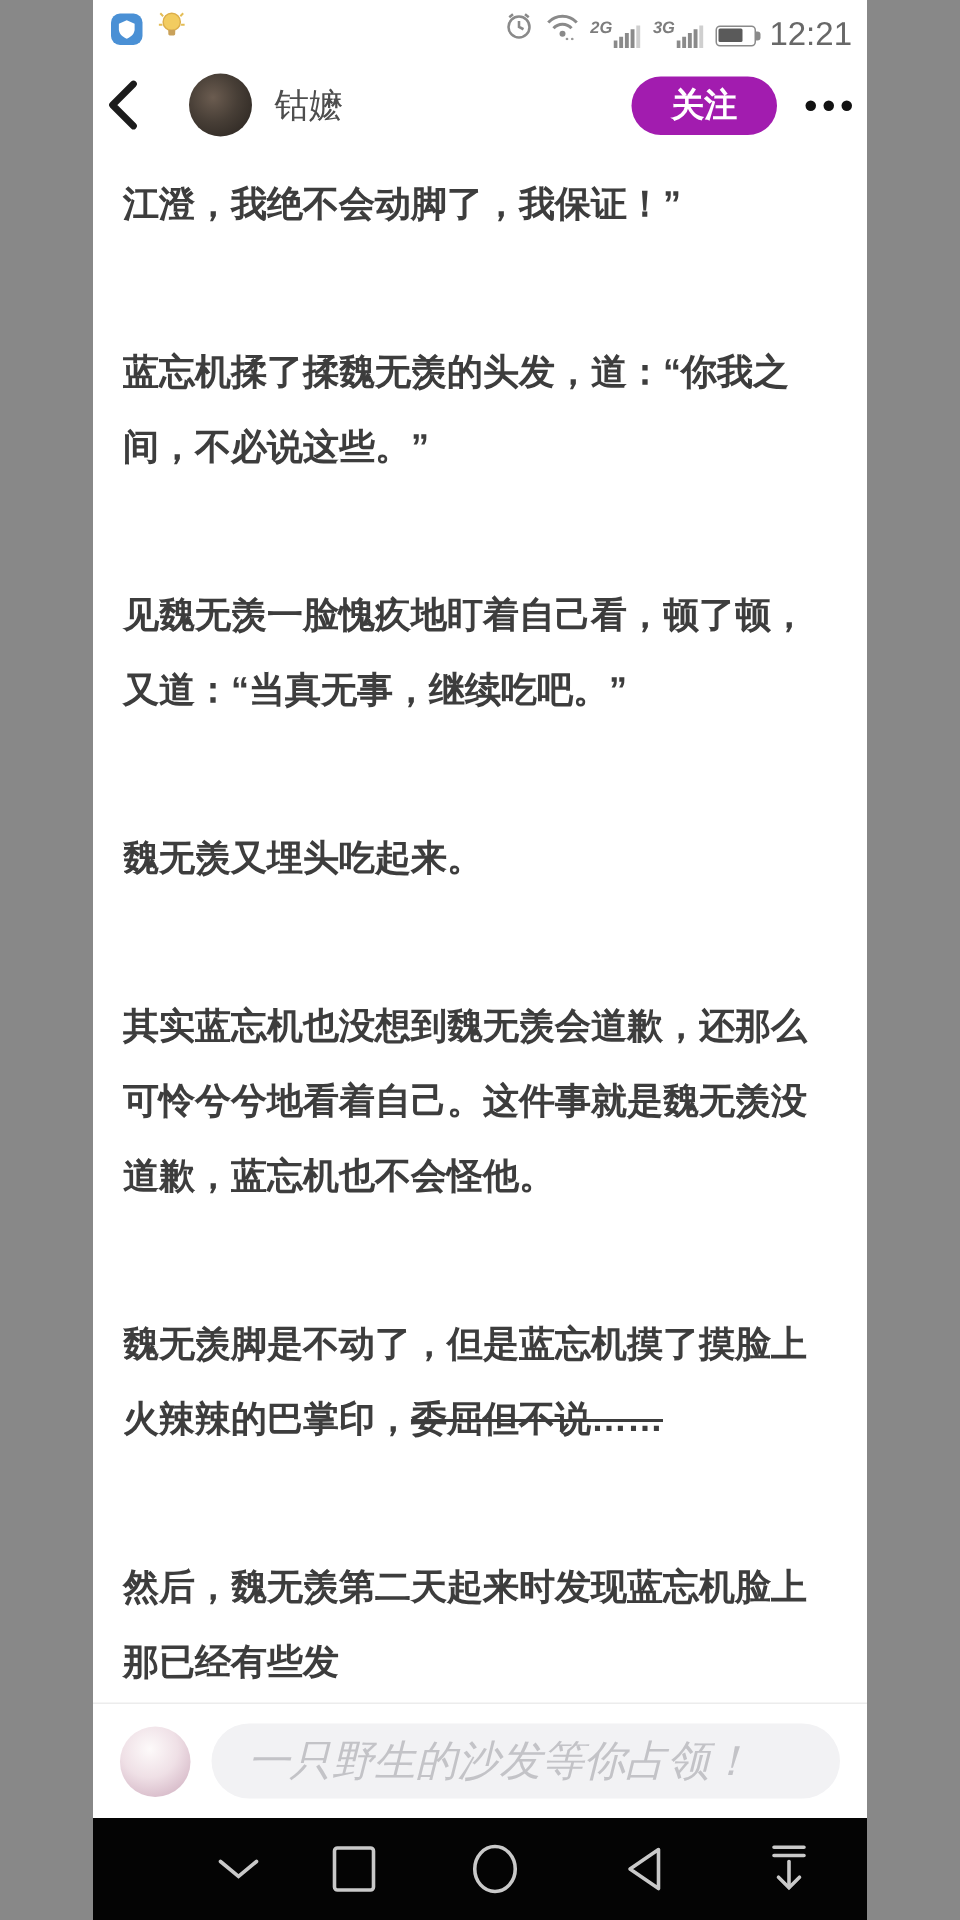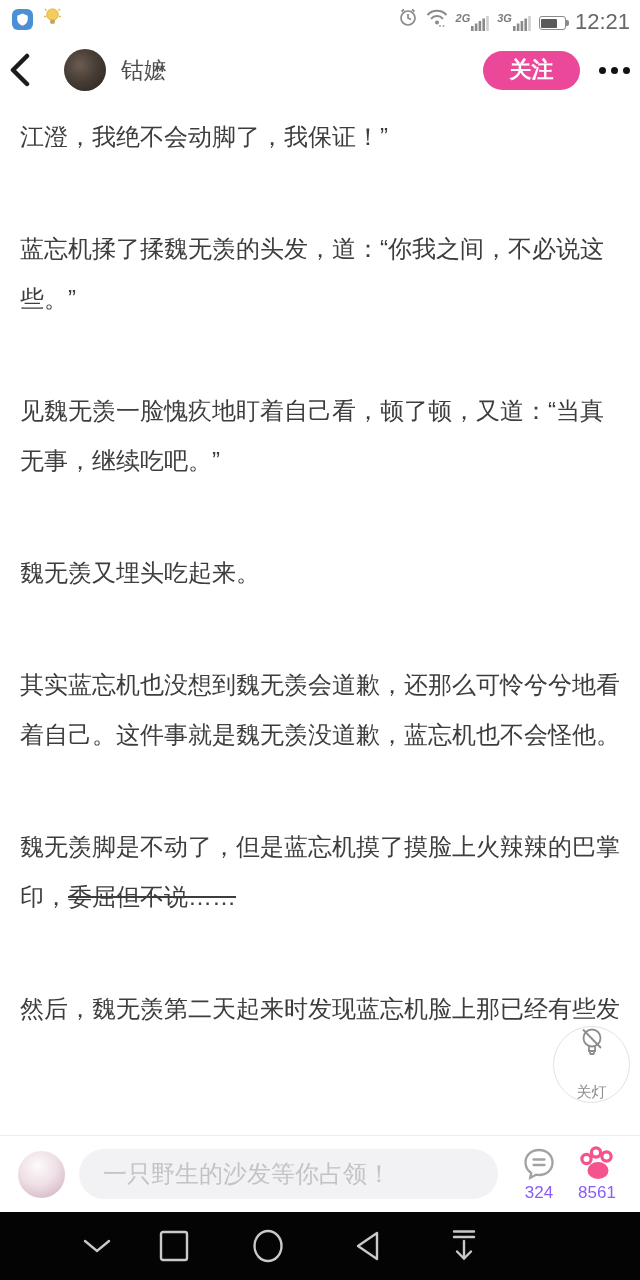--- a/index.html
+++ b/index.html
@@ -1,18 +1,18 @@
 <!DOCTYPE html>
 <html><head>
 <meta charset="utf-8">
 <style>
   * { box-sizing: border-box; margin: 0; padding: 0; }
   html,body { background:#888; }
   .screen {
-    width: 640px; height: 1280px; position: relative; overflow: hidden;
+    width: 516px; height: 1280px; position: relative; overflow: hidden;
     background: #ffffff; margin: 0 auto;
     font-family: "Liberation Sans", "DejaVu Sans", sans-serif;
   }
   
   .status-bar {
     height: 36px; display: flex; align-items: center;
     justify-content: space-between; padding: 2px 10px 0 12px; background: #fff;
   }
   .sb-left { display: flex; align-items: center; gap: 9px; }
   .app-badge {
@@ -38,21 +38,21 @@
     margin-left: auto; min-width: 97px; height: 39px; border: none; border-radius: 20px;
     color: #fff; font-size: 22px; font-weight: bold; padding: 0 24px;
     font-family: inherit; display: flex; align-items: center; justify-content: center;
   }
   .more-btn { margin-left: 17px; display: flex; gap: 5px; padding: 8px 2px; }
   .more-btn i { width: 7px; height: 7px; border-radius: 50%; background: #121212; }
   
   .content { padding: 8px 20px 0 20px; }
   .para {
     font-size: 24px; line-height: 50px; color: #3d3d3d;
-    margin-bottom: 62px; word-break: break-all;
+    margin-bottom: 62px; word-break: break-all; font-weight: bold;
   }
   .strike { text-decoration: line-through; }
   
   .light-toggle {
     position: absolute; left: 553px; top: 1026px; width: 77px; height: 77px;
     border-radius: 50%; background: rgba(255,255,255,0.97); border: 1px solid #e2e2e2;
     display: flex; flex-direction: column; align-items: center; justify-content: space-between;
     gap: 1px; z-index: 5;
   }
   .light-toggle span { font-size: 15px; color: #8d8d8d; }
@@ -62,21 +62,21 @@
     background: #fff; border-top: 1px solid #ececec; display: flex; align-items: center;
     padding: 0 14px 0 18px; z-index: 6;
   }
   .commenter-avatar {
     width: 47px; height: 47px; border-radius: 50%; flex: none;
     background: radial-gradient(circle at 42% 32%, #fdfafa 0%, #efe0e6 45%, #d8bcca 80%, #c3a5b6 100%);
   }
   .comment-input {
     flex: 1; height: 50px; margin: 0 12px 0 14px; border: none; outline: none;
     background: #f2f2f4; border-radius: 25px; padding: 0 24px;
-    font-size: 24px; color: #0f766e; font-family: inherit;
+    font-size: 28px; color: #0f766e; font-family: inherit; font-style: italic;
   }
   .comment-input::placeholder { color: #c3c3c7; }
   .action { width: 58px; flex: none; display: flex; flex-direction: column; align-items: center; }
   .action .count { font-size: 17px; color: #8b5cf6; margin-top: 1px; }
   
   .nav-bar { position: absolute; left: 0; bottom: 0; width: 640px; height: 68px; background: #040404; z-index: 7; }
   .nav-ico { position: absolute; top: 0; height: 68px; display: flex; align-items: center; justify-content: center; width: 56px; }
   .nav-hide { left: 69px; } .nav-recents { left: 146px; } .nav-home { left: 240px; }
   .nav-back { left: 339px; } .nav-pulldown { left: 436px; }
 </style>
@@ -146,21 +146,21 @@
   </div>
 
   <div class="header">
     <div class="back-btn">
       <svg width="24" height="34" viewBox="0 0 24 34" fill="none" stroke="#1c1c1c" stroke-width="4.5" stroke-linecap="round" stroke-linejoin="round">
           <path d="M19 3 L5 17 L19 31"></path>
         </svg>
     </div>
     <div class="avatar"></div>
     <div class="username">钴嬷</div>
-    <button class="follow-btn" style="background:#ec4899">关注</button>
+    <button class="follow-btn" style="background:#a21caf">关注</button>
     <div class="more-btn">
         <i></i>
         <i></i>
         <i></i>
       </div>
   </div>
 
   <div class="content">
       <p class="para"><span>江澄，我绝不会动脚了，我保证！”</span></p>
       <p class="para"><span>蓝忘机揉了揉魏无羡的头发，道：“你我之间，不必说这些。”</span></p>

